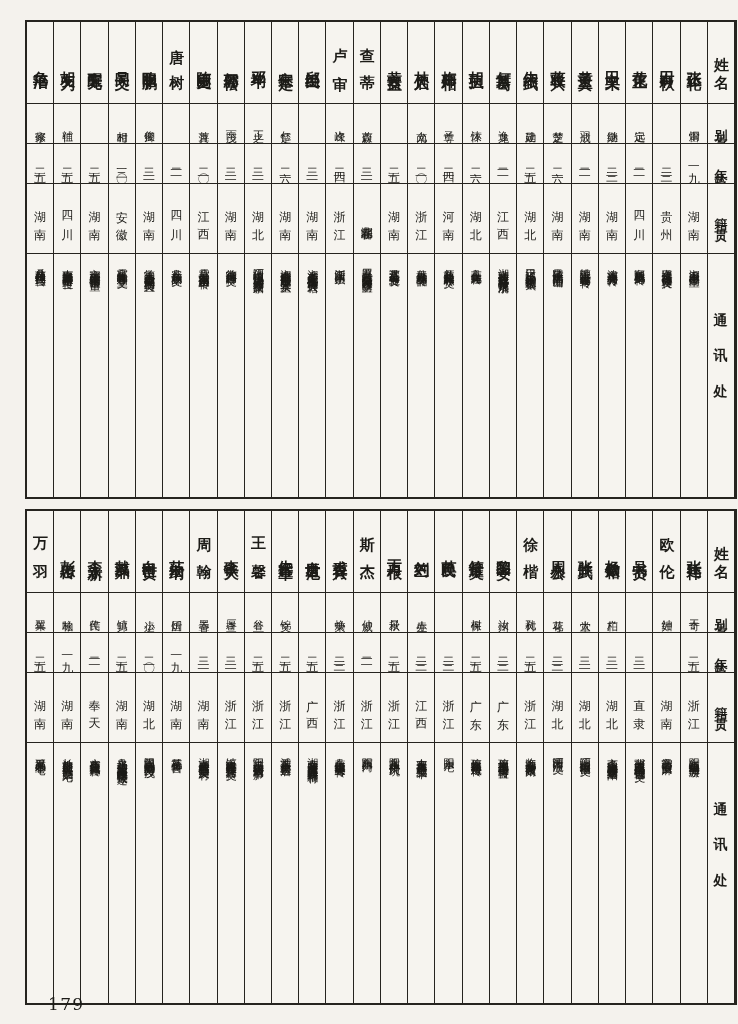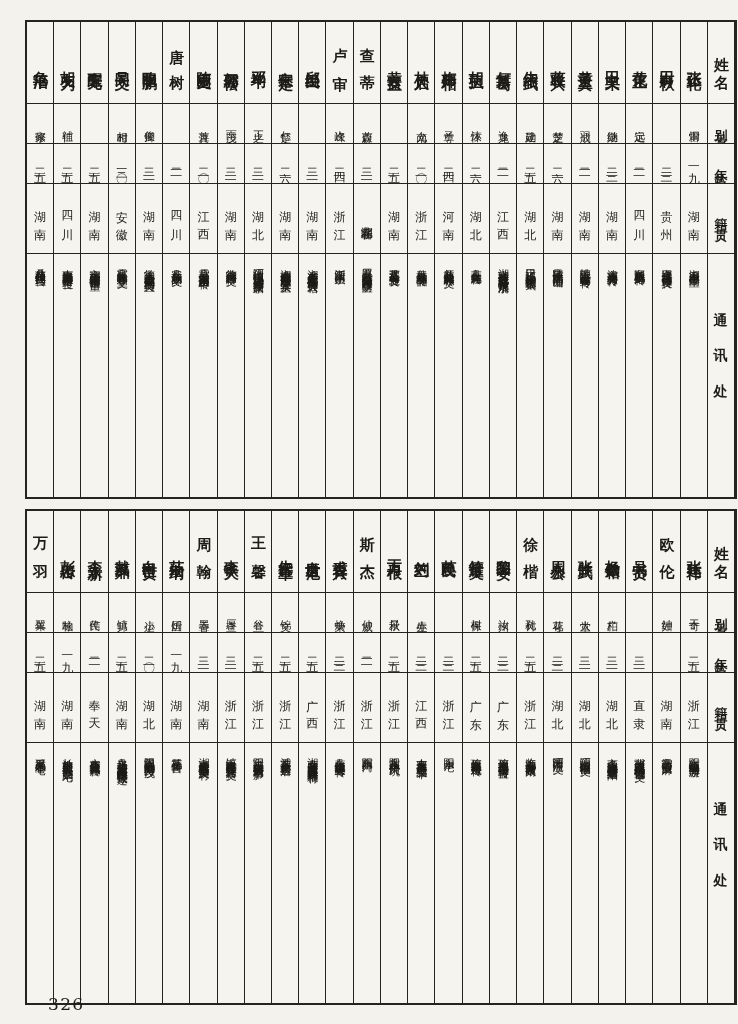--- a/index.html
+++ b/index.html
@@ -968,14 +968,14 @@
     <div class="cell h-native">
             <span class="vtext native-t">湖南</span>
           </div>
     <div class="cell h-addr">
             <span class="vtext addr-t">武岗五星巷本宅</span>
           </div>
   </div>
       </div>
 
   </div>
-  <div class="page-number">326</div>
+  <div class="page-number">179</div>
 </div>
 
 </body></html>

